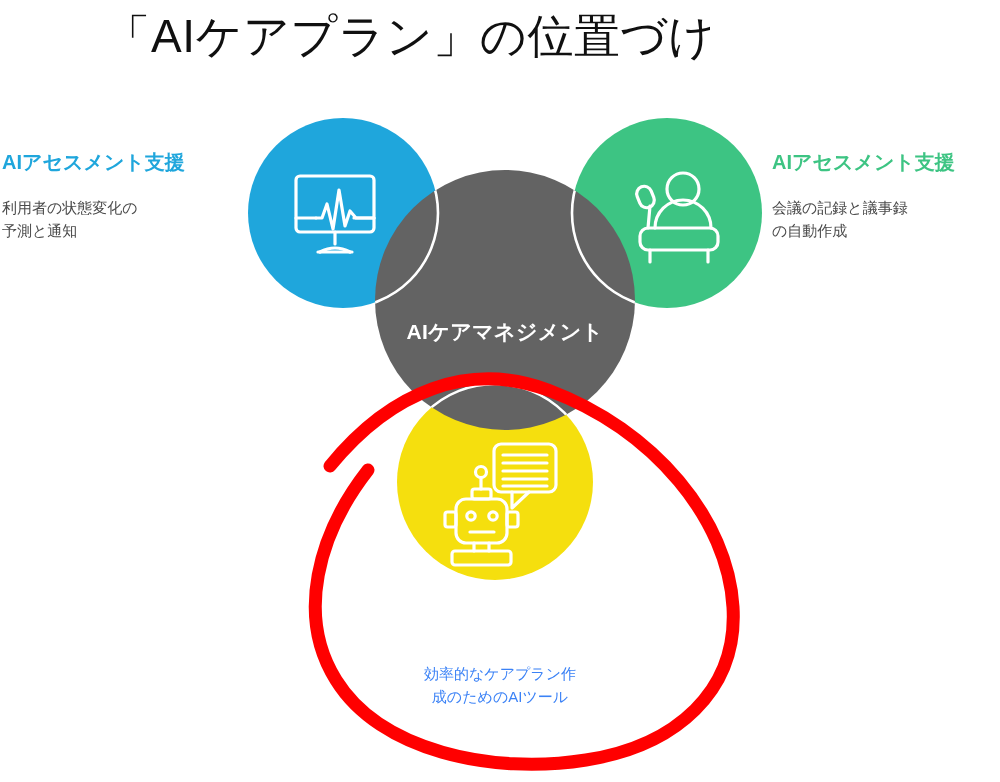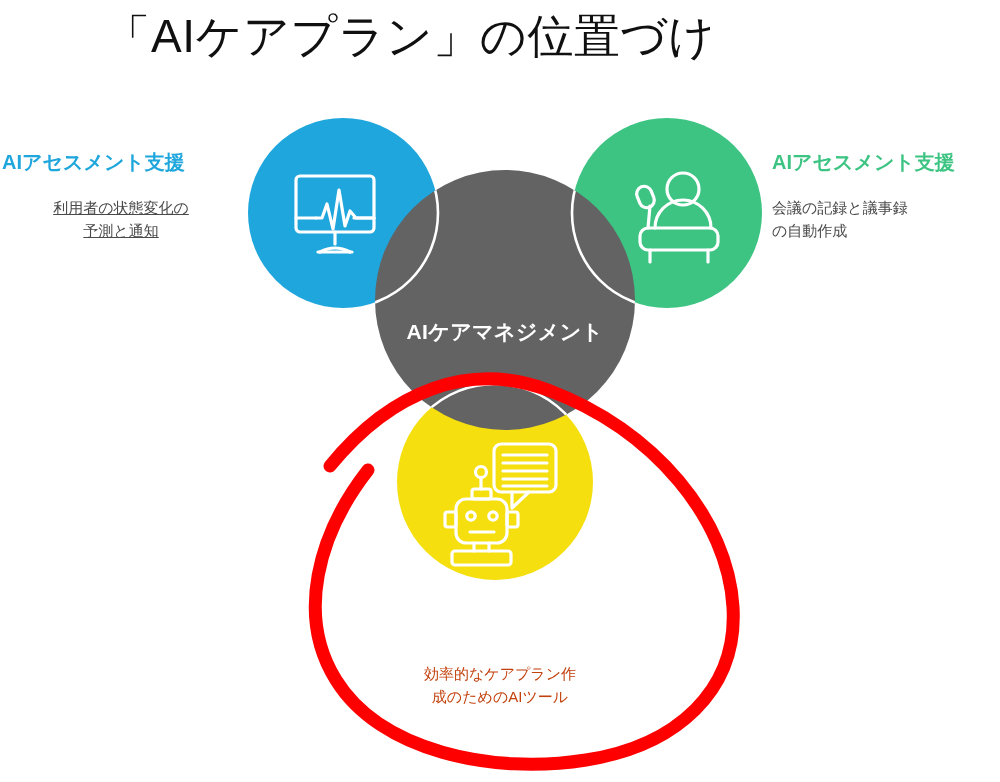--- a/index.html
+++ b/index.html
@@ -73,21 +73,21 @@
   .side-label.left .head  { color: #1FA6DC; }
   .side-label.right .head { color: #3DC483; }
 
   .side-label .desc {
     margin-top: 22px;
     font-size: 15px;
     line-height: 1.55;
     color: #4a4a4a;
     white-space: pre-line;
   }
-  .side-label.left .desc  { text-align: center; padding-right: 12px; text-decoration: underline; }
+  .side-label.left .desc  { text-align: left; padding-right: 12px; }
   .side-label.right .desc { text-align: left; }
 
   
   .bottom-label {
     position: absolute;
     left: 250px;
     top: 620px;
     width: 500px;
     text-align: center;
   }
@@ -95,21 +95,21 @@
     font-size: 25px;
     font-weight: bold;
     color: #F5DF0E;
     line-height: 1.2;
     white-space: nowrap;
   }
   .bottom-label .desc {
     margin-top: 42px;
     font-size: 15px;
     line-height: 1.55;
-    color: #c2410c;
+    color: #3b82f6;
     white-space: pre-line;
   }
 
   
   .center-caption {
     position: absolute;
     left: 350px;
     top: 318px;
     width: 310px;
     text-align: center;

